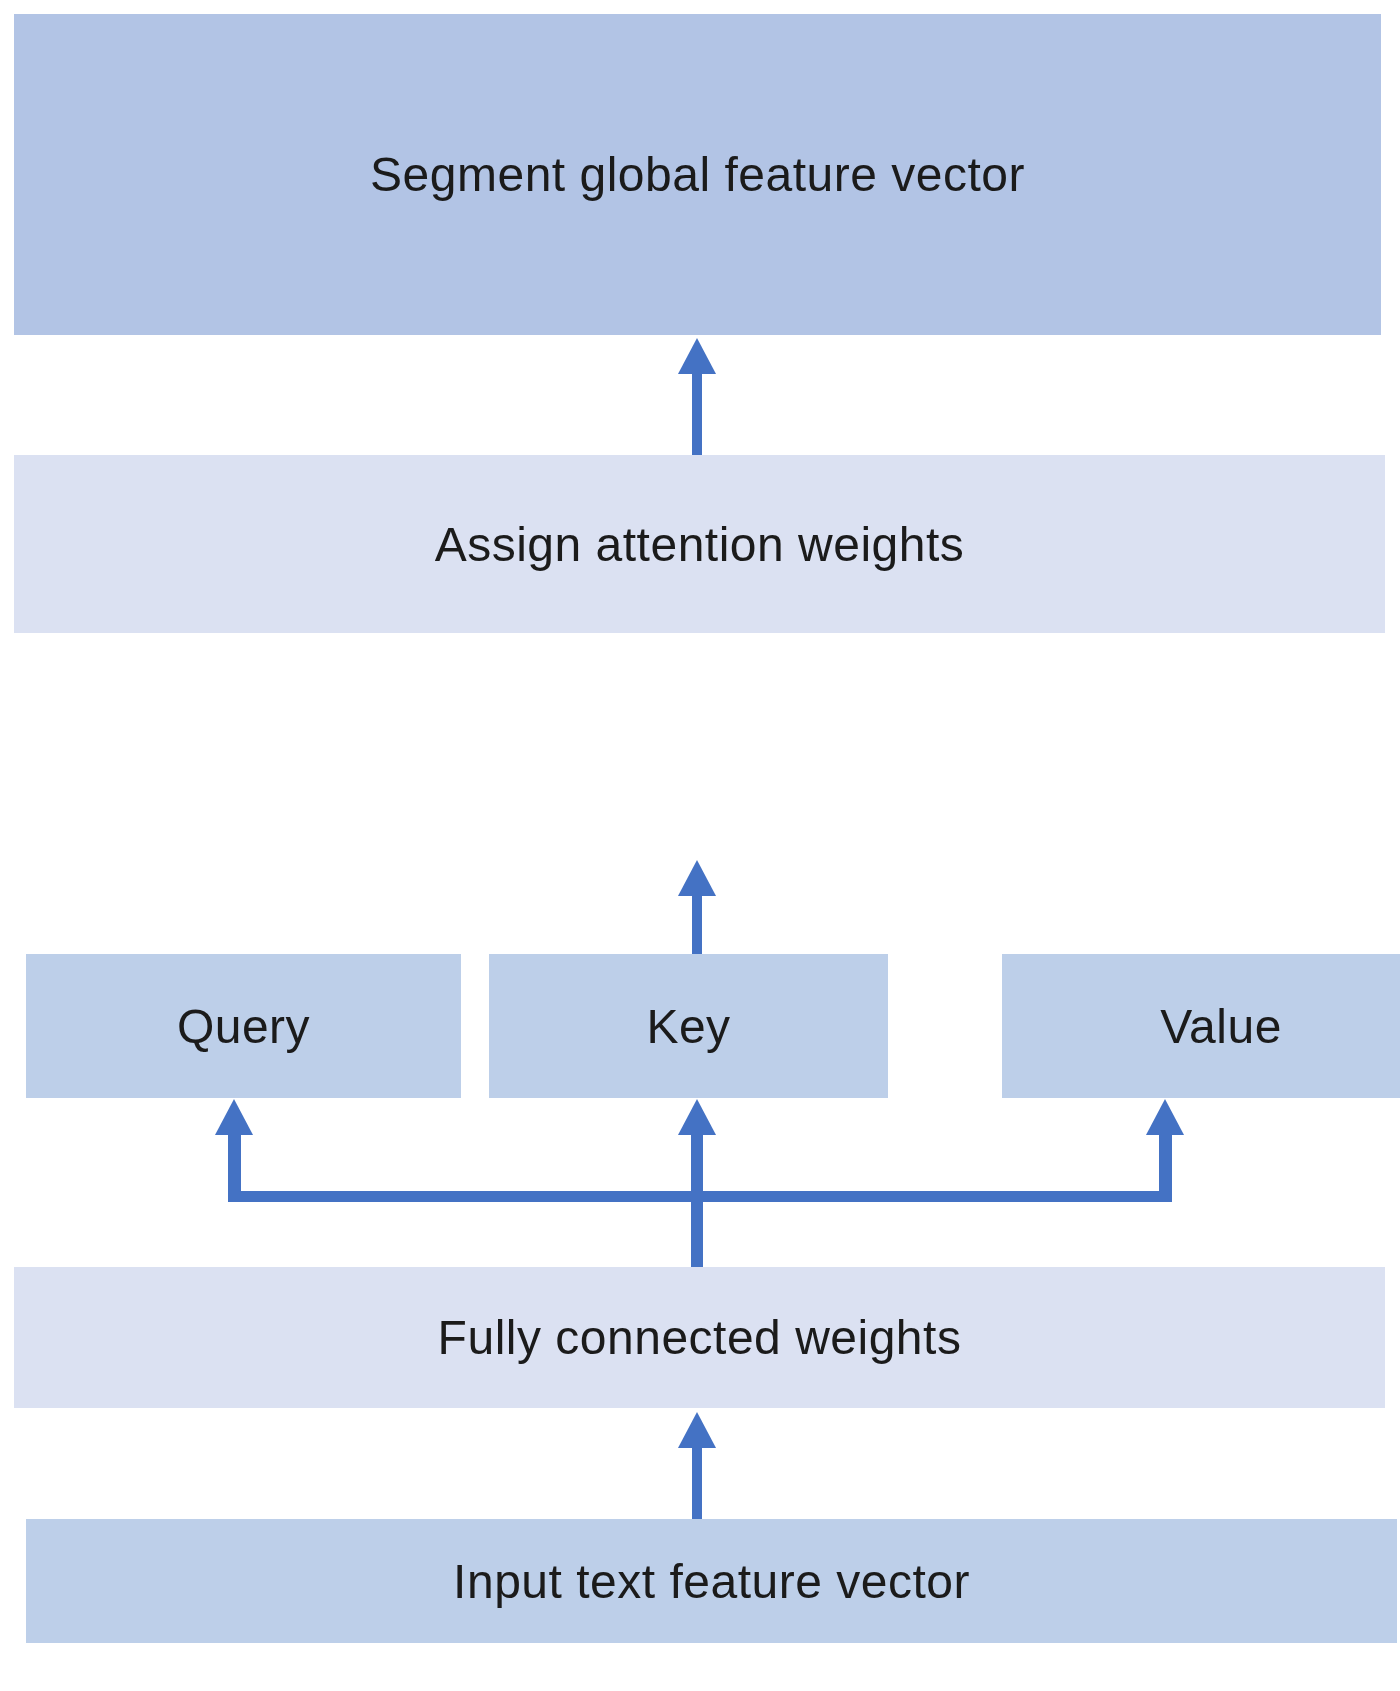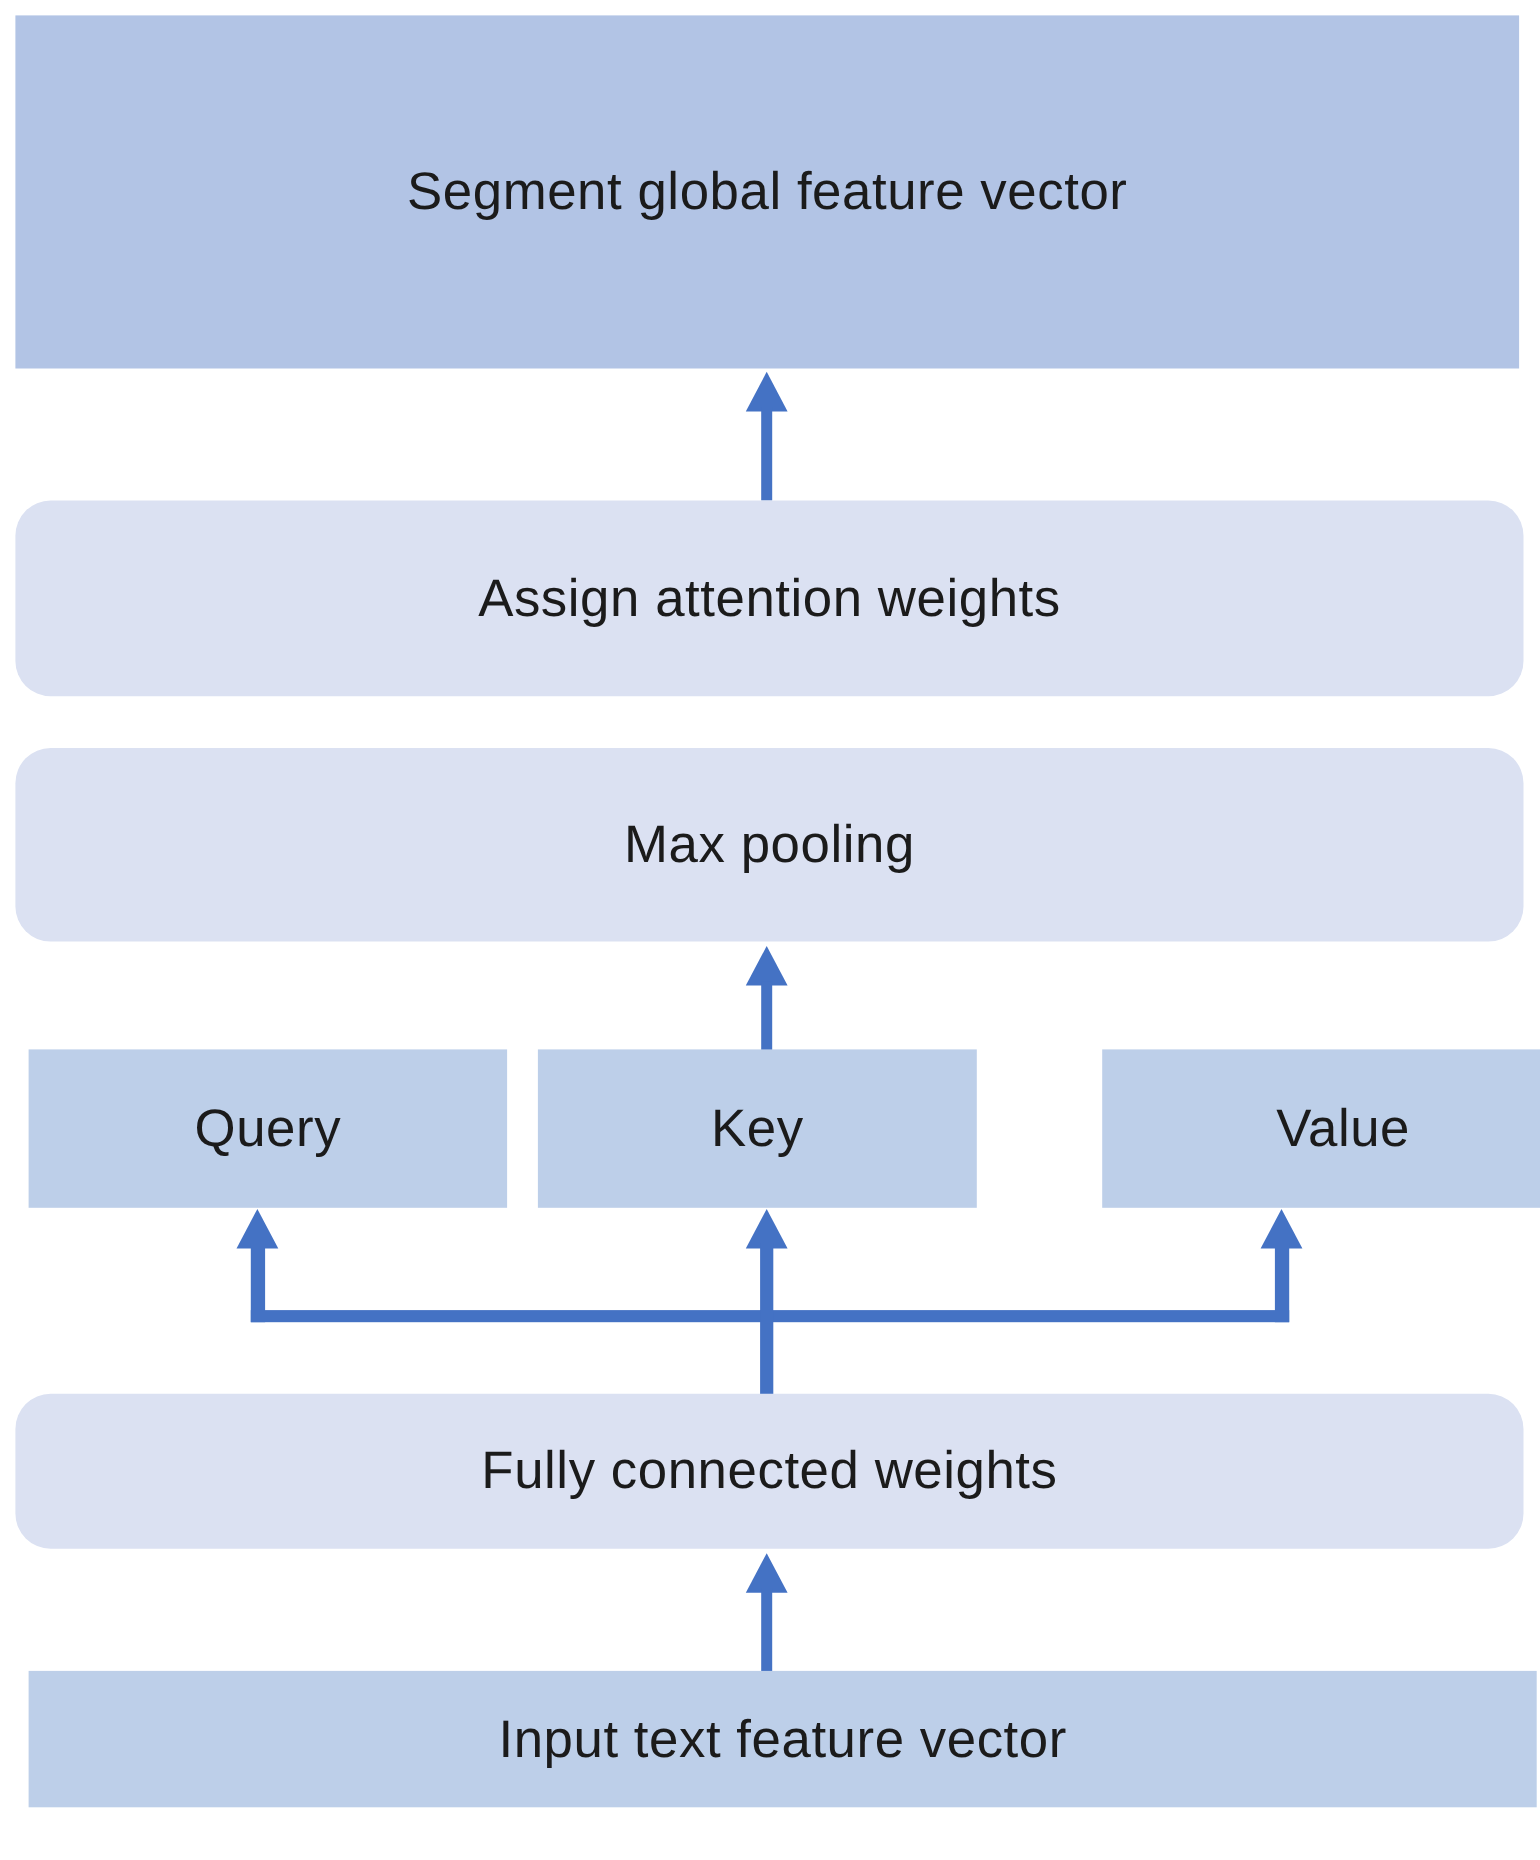--- a/index.html
+++ b/index.html
@@ -25,21 +25,21 @@
     display: flex;
     align-items: center;
     justify-content: center;
     color: var(--text);
     font-size: 48px;
     letter-spacing: 0.5px;
     text-align: center;
   }
   .node.strong { background: var(--box-strong); }
   .node.medium { background: var(--box-medium); margin-left: 12px; }
-  .node.light  { background: var(--box-light); border-radius: 32px; }
+  .node.light  { background: var(--box-light); }
 
   .arrow { position: absolute; }
   .stem {
     position: absolute;
     background: var(--arrow);
   }
   .head {
     position: absolute;
     width: 0;
     height: 0;
@@ -59,23 +59,20 @@
 
   <div class="arrow">
     <div class="head" style="left:678px; top:338px;"></div>
     <div class="stem" style="left:692px; top:370px; width:10px; height:85px;"></div>
   </div>
 
   <div class="node light" style="left:14px; top:455px; width:1371px; height:178px;">
     <span>Assign attention weights</span>
   </div>
 
-  <div class="node light" style="left:14px; top:680px; width:1371px; height:176px;">
-    <span>Max pooling</span>
-  </div>
 
   <div class="arrow">
     <div class="head" style="left:678px; top:860px;"></div>
     <div class="stem" style="left:692px; top:892px; width:10px; height:66px;"></div>
   </div>
 
   <div class="node medium" style="left:14px; top:954px; width:435px; height:144px;">
     <span>Query</span>
   </div>
   <div class="node medium" style="left:477px; top:954px; width:399px; height:144px;">

